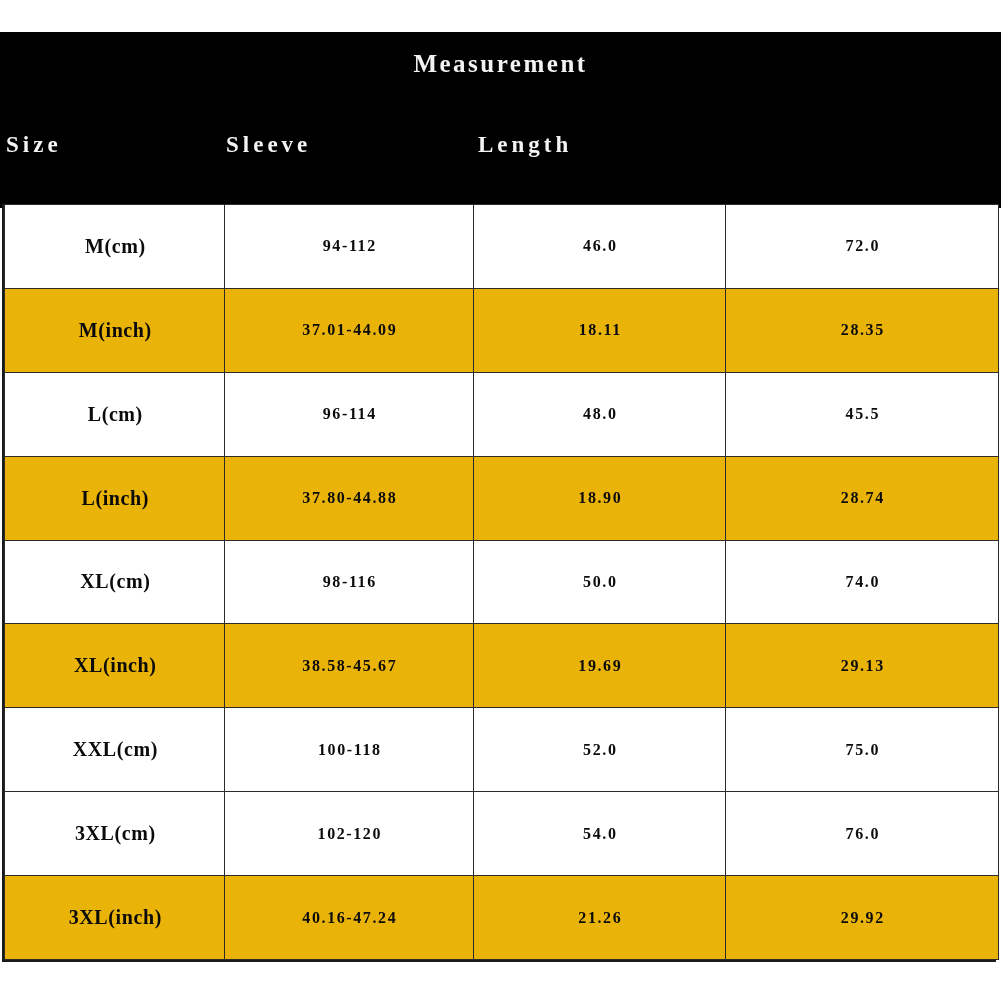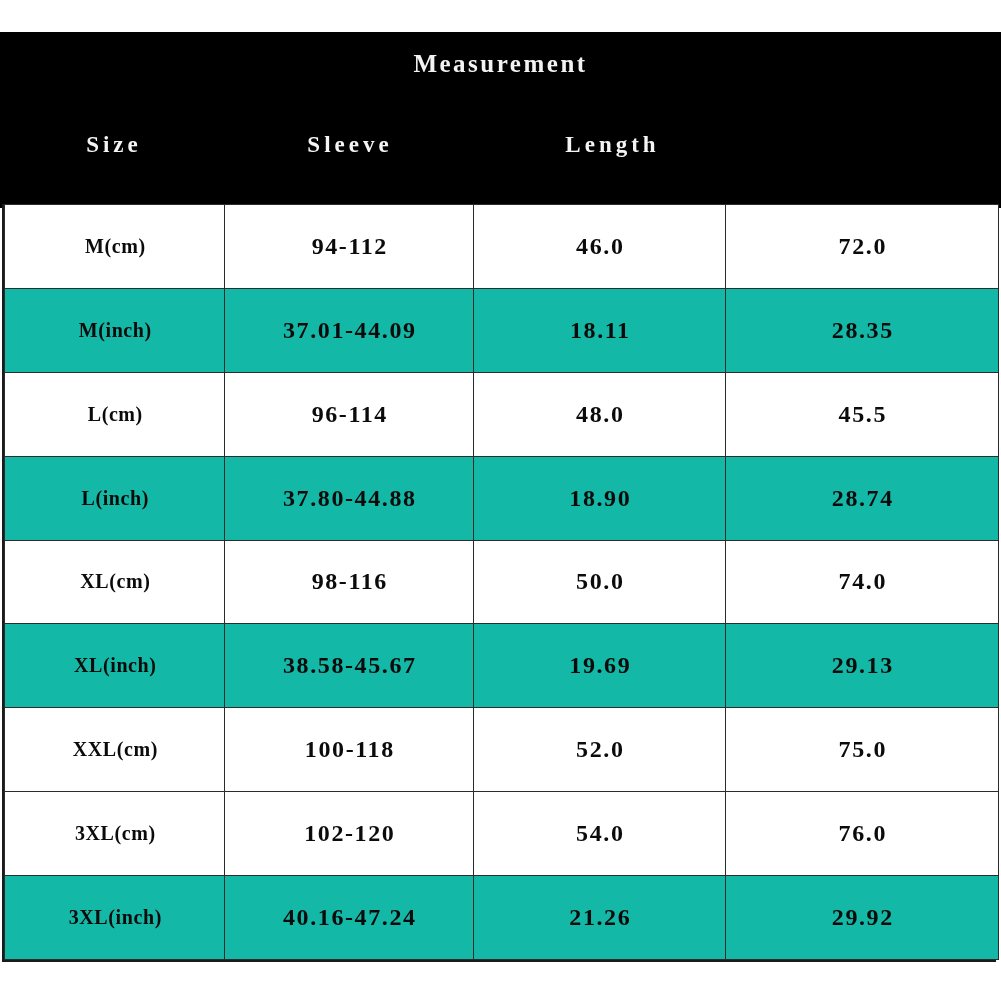--- a/index.html
+++ b/index.html
@@ -53,21 +53,21 @@
     top: 100px;
     width: 994px;
     display: flex;
     align-items: center;
   }
   .header-cell {
     color: #f4f4f4;
     font-size: 23px;
     font-weight: 700;
     letter-spacing: 4px;
-    text-align: center;
+    text-align: left;
     font-family: "Liberation Serif", "DejaVu Serif", serif;
     white-space: nowrap;
     text-indent: 4px;
   }
   .c1 { width: 220px; }
   .c2 { width: 249px; }
   .c3 { width: 252px; }
   .c4 { width: 273px; }
 
   
@@ -88,37 +88,37 @@
     height: 100%;
     border-collapse: collapse;
     table-layout: fixed;
   }
 
   table.size-table td {
     border: 1.6px solid #2b2b2b;
     text-align: center;
     vertical-align: middle;
     color: #0b0b0b;
-    font-size: 24px;
+    font-size: 16px;
     font-weight: 700;
     letter-spacing: 1.6px;
     font-family: "Liberation Serif", "DejaVu Serif", serif;
     white-space: nowrap;
     padding: 0;
     height: 75.8px;
     text-indent: 1.6px;
   }
 
   table.size-table td.size-label {
     font-size: 20px;
     letter-spacing: 0.6px;
   }
 
   table.size-table tr.row-white td { background: #ffffff; }
-  table.size-table tr.row-gray  td { background: #14b8a6; }
+  table.size-table tr.row-gray  td { background: #eab308; }
 
   table.size-table col.k1 { width: 220px; }
   table.size-table col.k2 { width: 249px; }
   table.size-table col.k3 { width: 252px; }
   table.size-table col.k4 { width: 273px; }
 </style>
 </head>
 <body>
 
 <div id="page">

